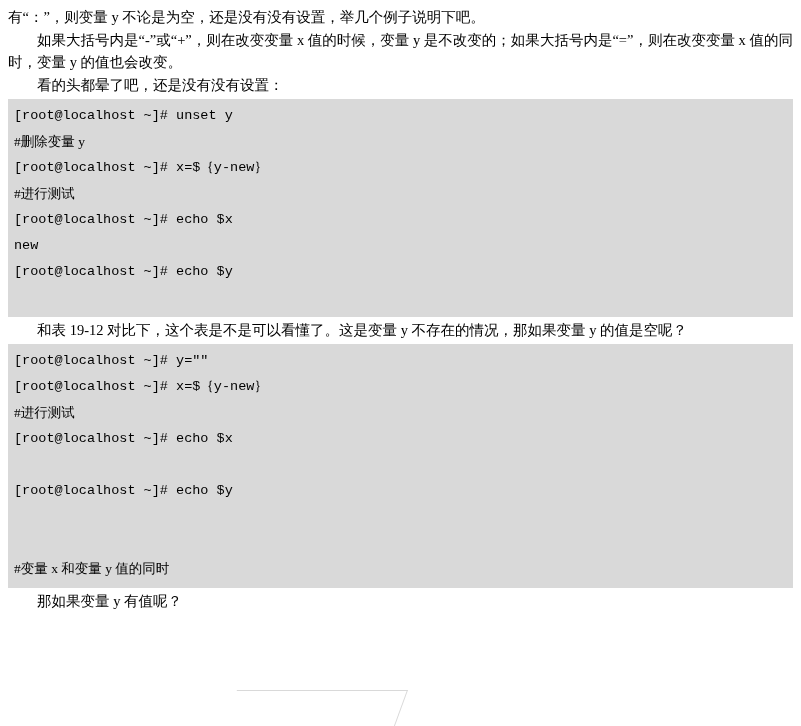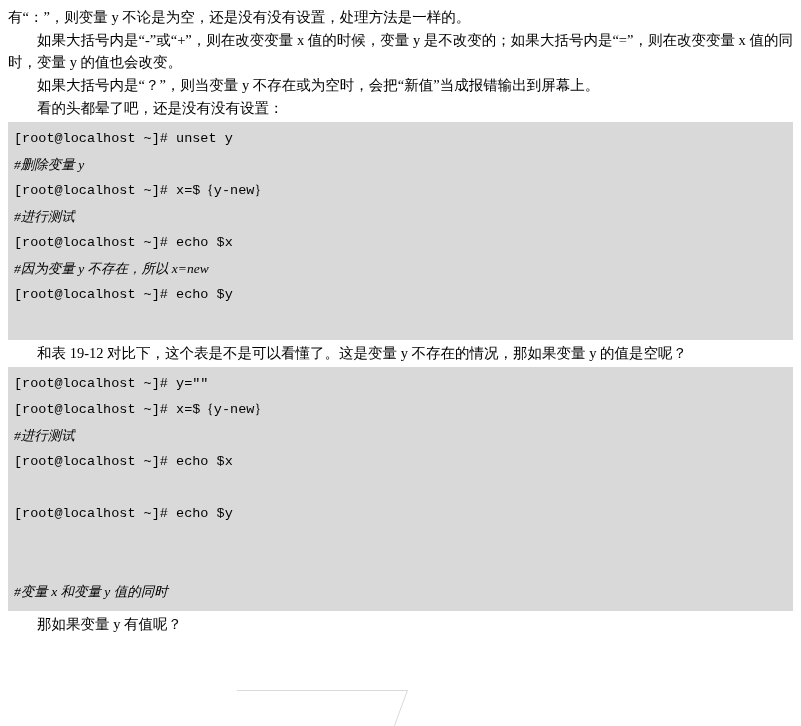--- a/index.html
+++ b/index.html
@@ -68,53 +68,51 @@
     font-size: 13.5px;
     line-height: 26px;
   }
   .code-block .line {
     white-space: pre;
     font-family: "Liberation Mono", monospace;
     letter-spacing: 0px;
   }
   .code-block .comment {
     font-family: "Liberation Serif", serif;
-    font-style: italic;
     font-size: 13.5px;
     white-space: pre;
   }
   .code-block .blank {
     height: 26px;
   }
   .gap-after {
     margin-bottom: 2px;
   }
 </style>
 </head>
 <body>
 
 <div class="page">
 
   <div class="watermark wm1"></div>
   <div class="watermark wm2"></div>
 
   <div class="content">
 
-    <p class="body-text">有“：”，则变量 y 不论是为空，还是没有没有设置，处理方法是一样的。</p>
+    <p class="body-text">有“：”，则变量 y 不论是为空，还是没有没有设置，举几个例子说明下吧。</p>
     <p class="body-text indent">如果大括号内是“-”或“+”，则在改变变量 x 值的时候，变量 y 是不改变的；如果大括号内是“=”，则在改变变量 x 值的同时，变量 y 的值也会改变。</p>
-    <p class="body-text indent">如果大括号内是“？”，则当变量 y 不存在或为空时，会把“新值”当成报错输出到屏幕上。</p>
     <p class="body-text indent">看的头都晕了吧，还是没有没有设置：</p>
 
     <div class="code-block">
       <div class="line">[root@localhost ~]# unset y</div>
       <div class="comment">#删除变量 y</div>
       <div class="line">[root@localhost ~]# x=$｛y-new｝</div>
       <div class="comment">#进行测试</div>
       <div class="line">[root@localhost ~]# echo $x</div>
-      <div class="comment">#因为变量 y 不存在，所以 x=new</div>
+      <div class="line">new</div>
       <div class="line">[root@localhost ~]# echo $y</div>
       <div class="blank"></div>
     </div>
 
     <p class="body-text indent gap-after">和表 19-12 对比下，这个表是不是可以看懂了。这是变量 y 不存在的情况，那如果变量 y 的值是空呢？</p>
 
     <div class="code-block">
       <div class="line">[root@localhost ~]# y=""</div>
       <div class="line">[root@localhost ~]# x=$｛y-new｝</div>
       <div class="comment">#进行测试</div>

